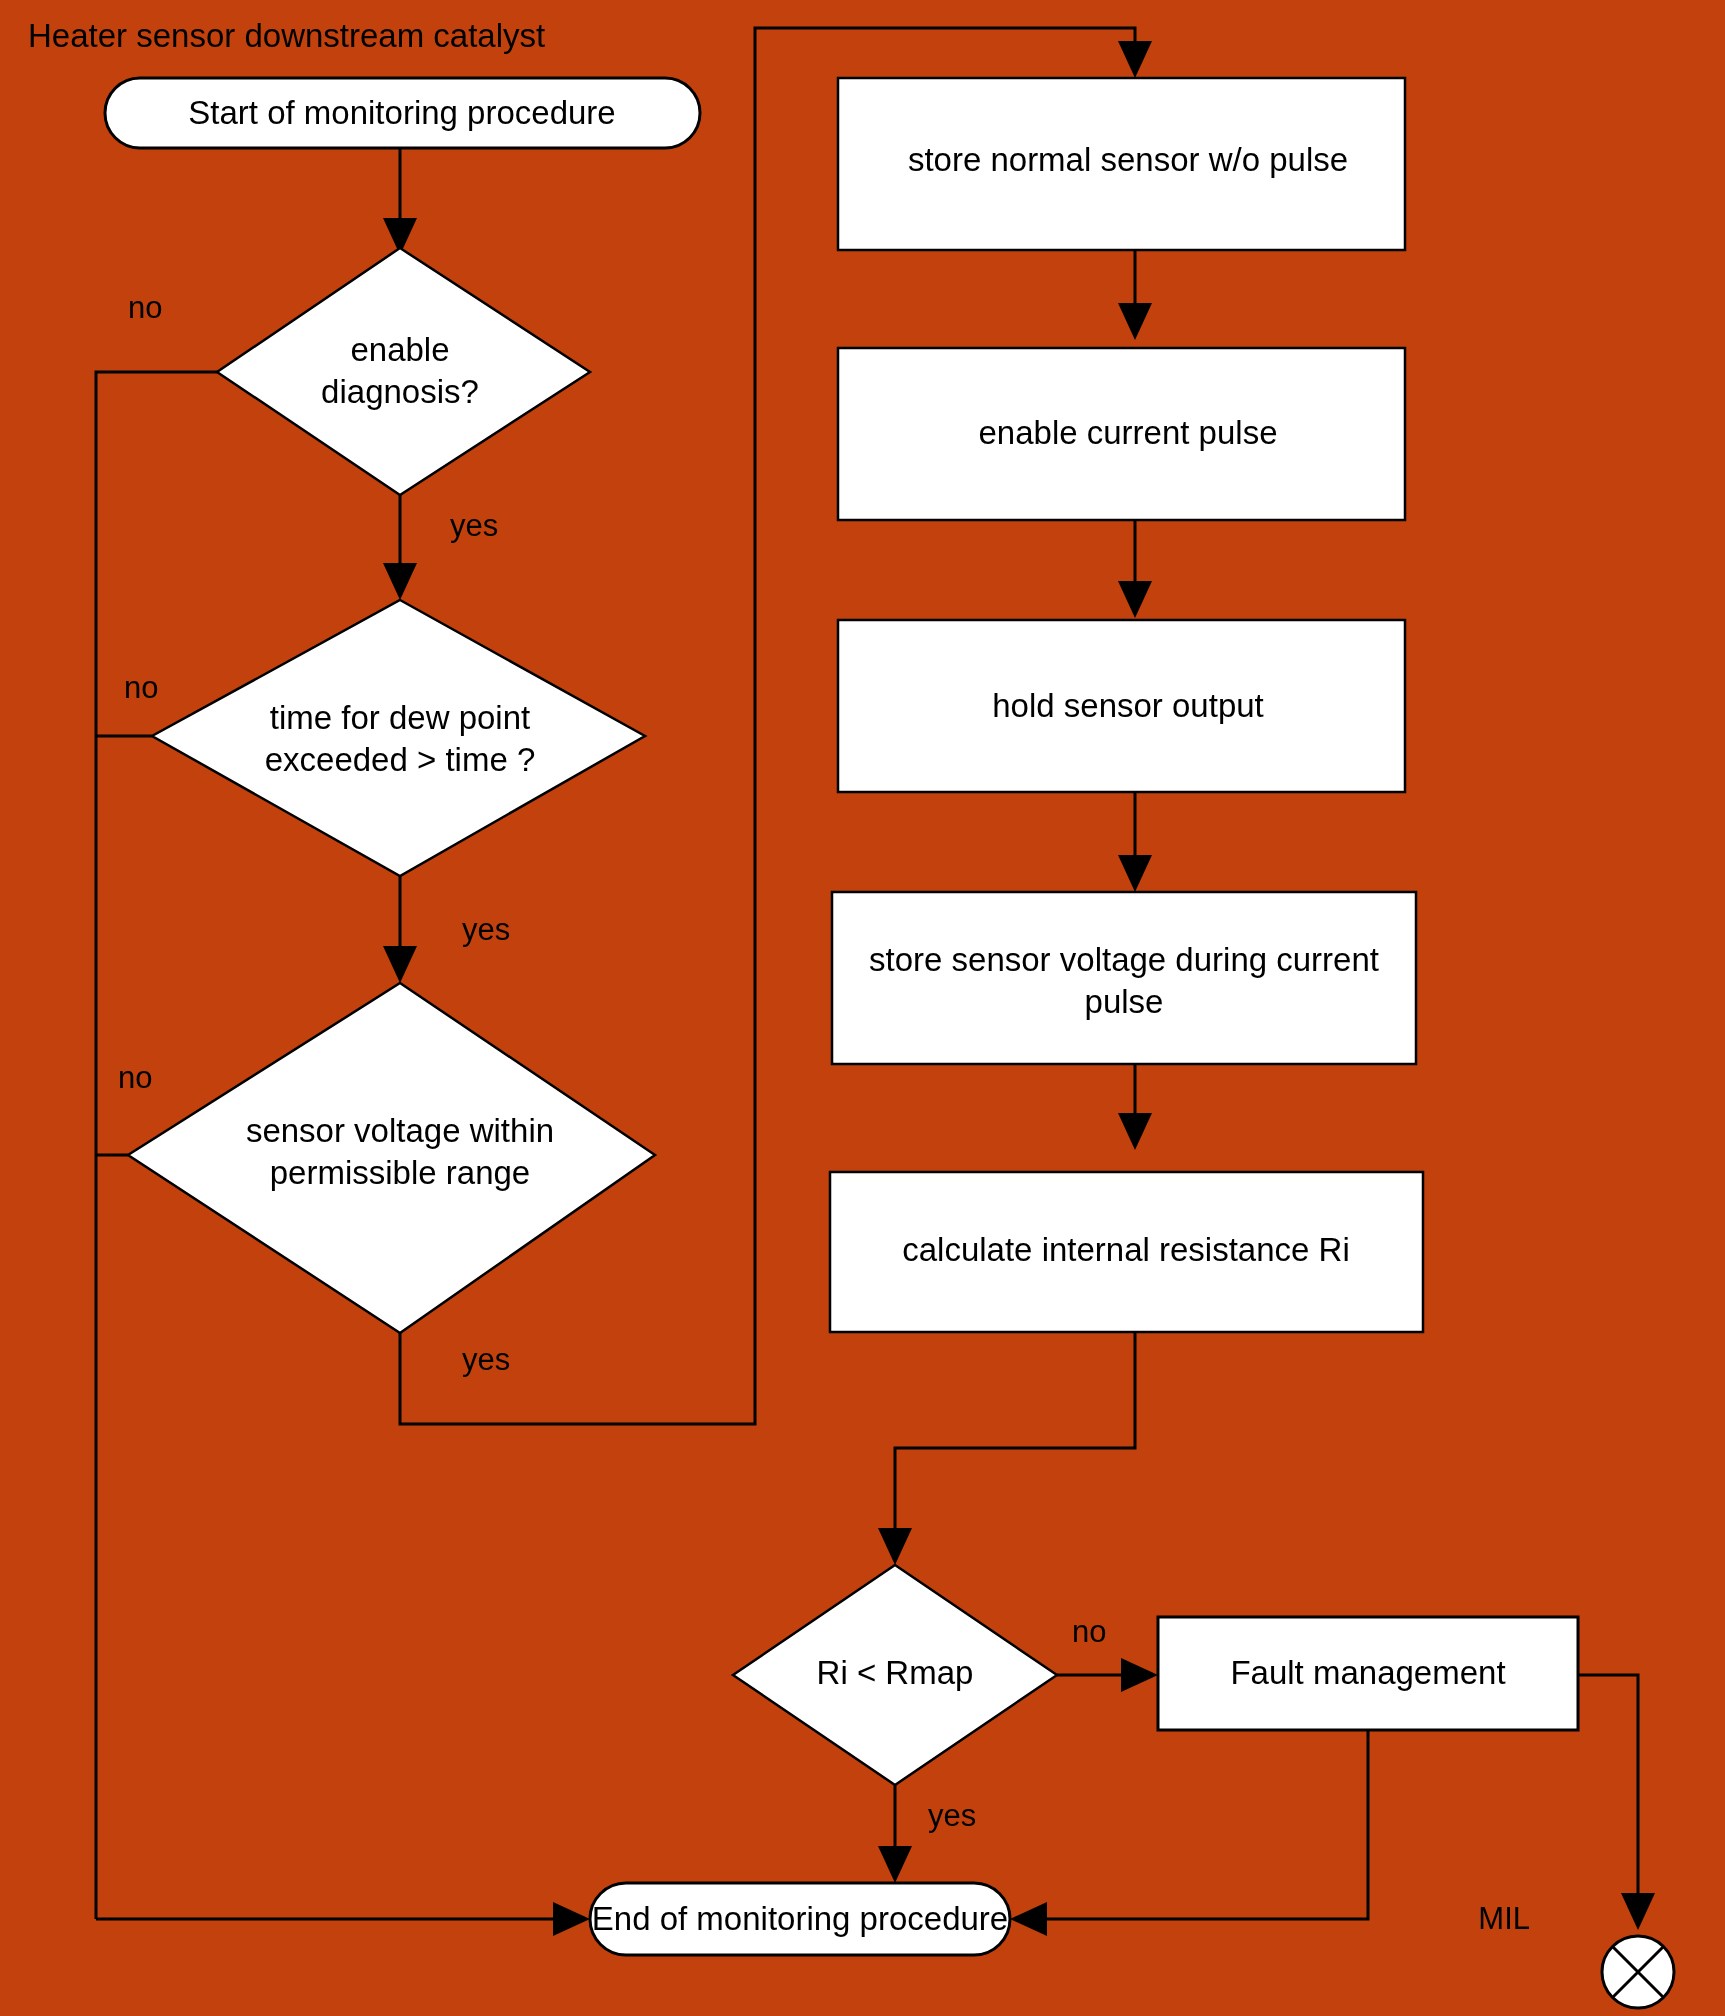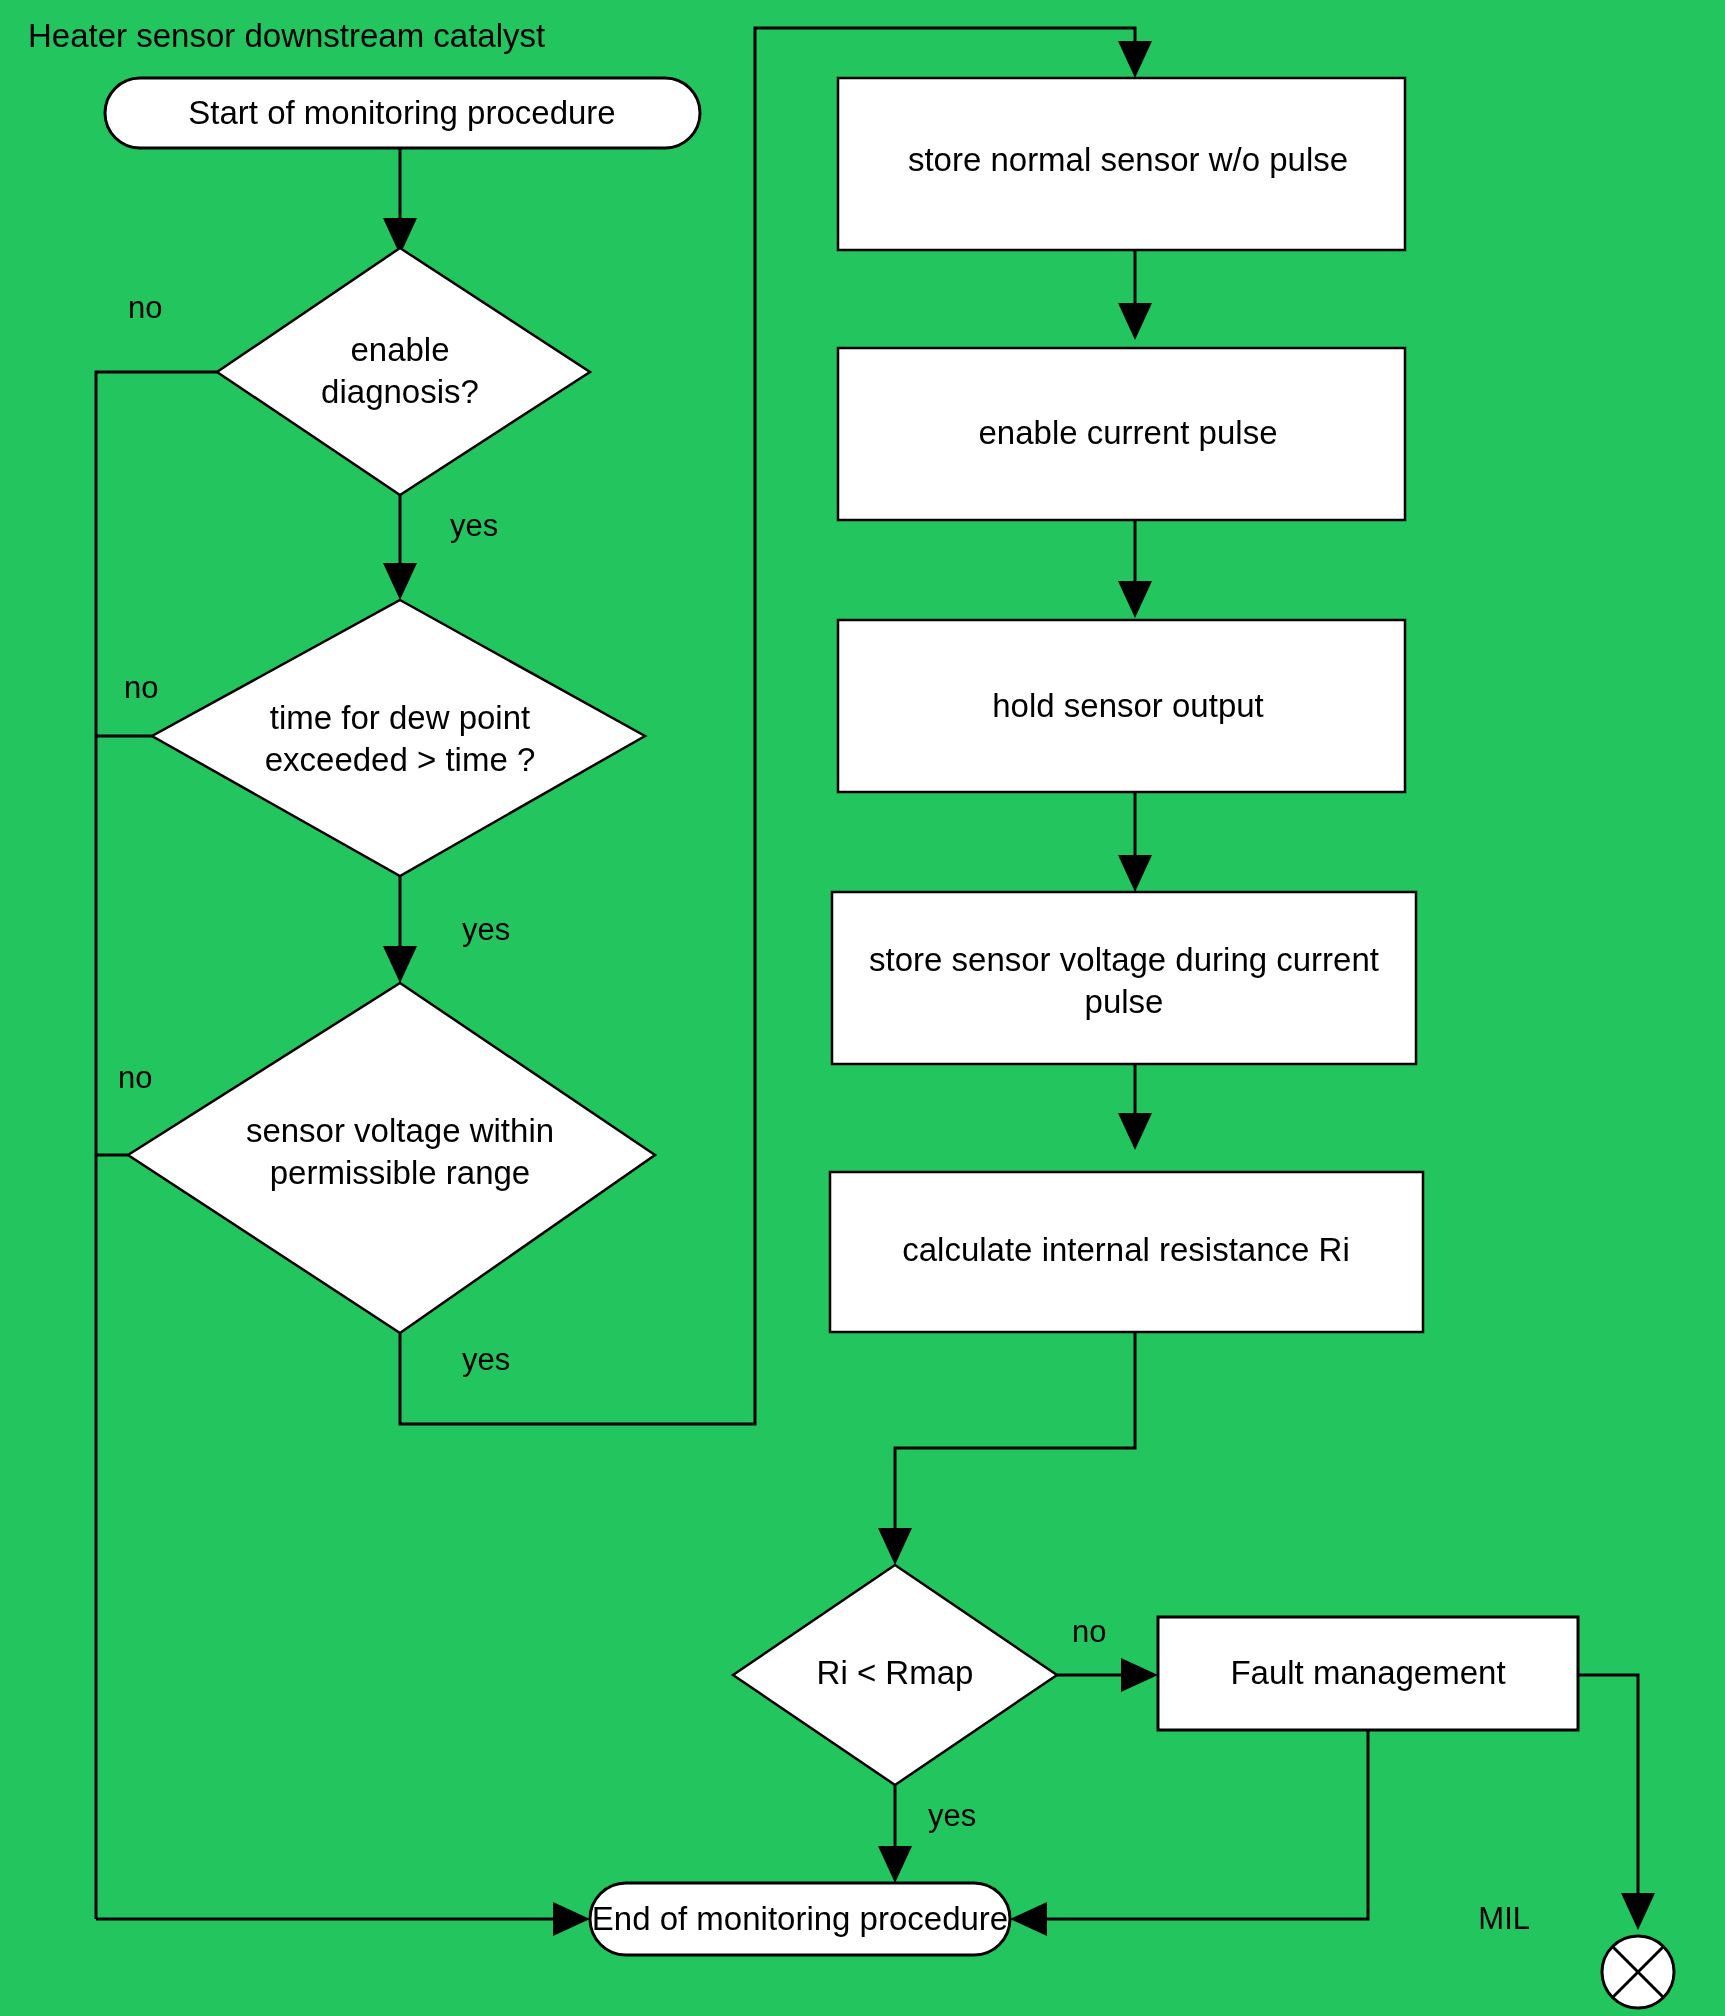--- a/index.html
+++ b/index.html
@@ -4,21 +4,21 @@
 <style>
   html, body {
     margin: 0;
     padding: 0;
     background: #ffffff;
   }
   #canvas {
     position: relative;
     width: 1725px;
     height: 2016px;
-    background: #22c55e;
+    background: #c2410c;
     font-family: "Liberation Sans", sans-serif;
   }
   svg#flow {
     position: absolute;
     top: 0;
     left: 0;
     width: 1725px;
     height: 2016px;
     display: block;
   }

